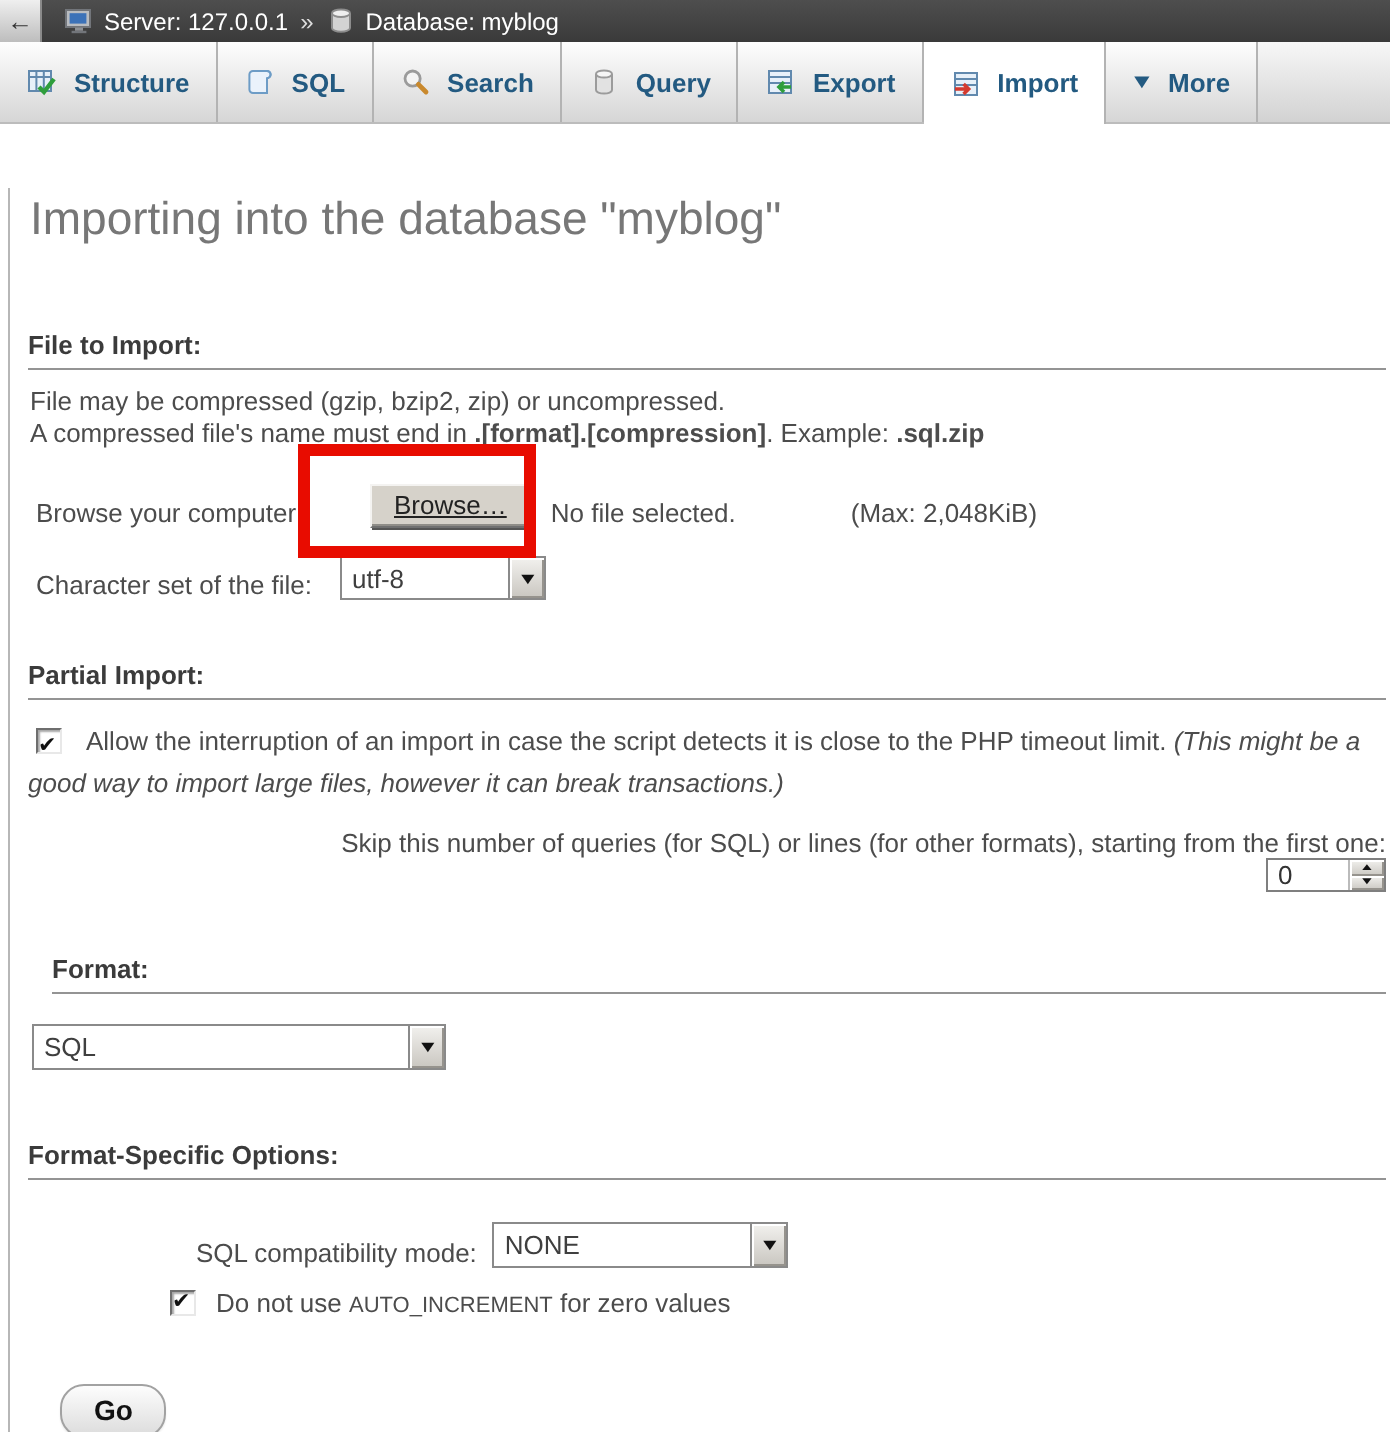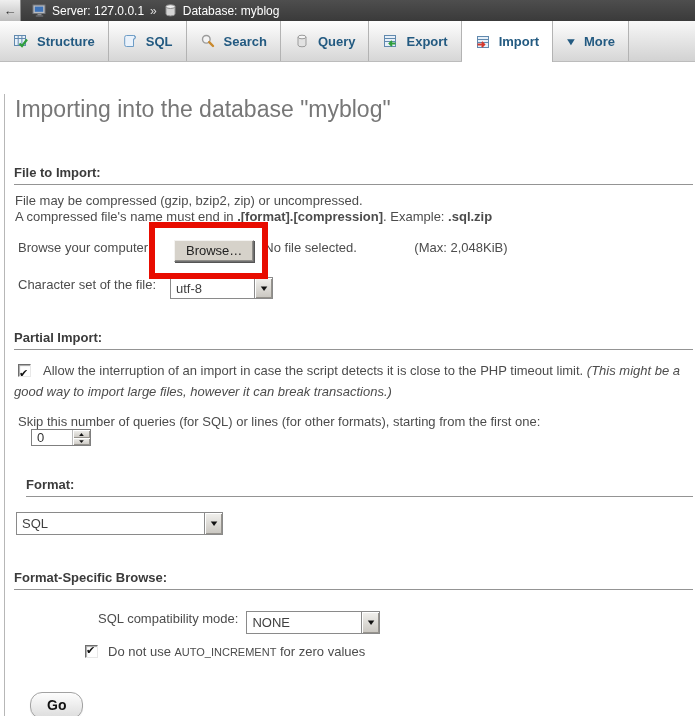--- a/index.html
+++ b/index.html
@@ -23,48 +23,48 @@
 
   
   .content{margin-left:4px;border-left:1px solid #b7b7b7;height:655px;padding:0 2px 0 9px;box-sizing:border-box;background:#fff;color:#4c4c4c;font-size:13px;}
   h1{margin:32px 0 0 1px;font-size:23px;line-height:30px;font-weight:normal;color:#777;}
   .sec{margin:0;font-size:13px;font-weight:bold;color:#3b3b3b;border-bottom:1px solid #949494;padding-bottom:4px;}
   .sec-file{margin-top:41px;}
   .sec-partial{margin-top:30px;}
   .sec-format{margin-top:38px;margin-left:12px;}
   .sec-fso{margin-top:35px;}
   .note{margin:8px 0 0 1px;line-height:16px;}
-  .row{display:flex;align-items:flex-start;}
+  .row{display:flex;align-items:flex-end;}
   .browse-row{margin-top:15px;padding-left:4px;height:24px;}
   .lbl-browse{width:145px;}
   .nofile{margin-left:10px;width:150px;}
   .charset-row{margin-top:13px;padding-left:4px;height:23px;}
   .lbl-charset{width:152px;}
 
   .allow-para{margin:10px 0 0 0;line-height:21px;max-width:668px;text-indent:0;}
   .allow-para .win-checkbox{margin:0 12px 0 4px;vertical-align:-2px;}
   .italic{font-style:italic;}
   .skip-row{margin-top:12px;padding-left:4px;height:25px;flex-direction:column;}
 
   .fmt-select-wrap{margin-top:15px;padding-left:2px;}
   .opt-row{margin-top:21px;padding-left:84px;height:23px;}
   .opt-row .win-select{margin-left:8px;}
   .autoinc-row{margin-top:9px;padding-left:71px;height:16px;display:flex;align-items:center;}
   .autoinc-row .win-checkbox{margin-right:10px;}
   .mono{font-family:Liberation Sans, sans-serif;font-size:11px;text-align:right;}
 
   
-  .win-btn{font-family:inherit;font-size:13px;color:#222;background:#d6d2ca;border:1px solid #707070;border-top-color:#f4f3f1;border-left-color:#f4f3f1;box-shadow:inset -1px -1px 0 #8f8d88,1px 1px 0 #555;padding:2px 11px 3px;margin-left:11px;cursor:pointer;}
+  .win-btn{font-family:inherit;font-size:13px;color:#222;background:#d6d2ca;border:1px solid #707070;border-top-color:#f4f3f1;border-left-color:#f4f3f1;box-shadow:inset -1px -1px 0 #8f8d88,1px 1px 0 #555;padding:2px 11px 3px;margin-left:22px;cursor:pointer;text-decoration:underline;}
   .win-select{display:inline-flex;align-items:stretch;background:#fff;border:1px solid #8a8a8a;height:22px;box-sizing:border-box;cursor:pointer;}
   .sel-val{flex:1;display:flex;align-items:center;padding-left:5px;font-size:13px;color:#3f3f3f;overflow:hidden;white-space:nowrap;}
   .sel-btn{width:17px;display:flex;align-items:center;justify-content:center;background:linear-gradient(#f2f1ee,#c9c6c0);border-left:1px solid #8a8a8a;box-shadow:inset 1px 1px 0 #fff,inset -1px -1px 0 #96938d;}
   .sel-btn i{font-style:normal;font-size:8px;color:#111;transform:scaleX(1.4);}
   .sel-charset{width:103px;}
   .sel-format{width:207px;height:23px;}
-  .sel-compat{width:134px;height:23px;}
+  .sel-compat{width:148px;height:23px;}
 
   .win-spinner{display:inline-flex;margin-left:13px;width:60px;height:24px;box-sizing:border-box;border:1px solid #7f7f7f;background:#fff;align-items:stretch;}
   .spin-val{flex:1;display:flex;align-items:center;padding-left:5px;font-size:13px;color:#333;}
   .spin-btns{width:17px;display:flex;flex-direction:column;border-left:1px solid #bbb;}
   .spin-up,.spin-down{flex:1;display:flex;align-items:center;justify-content:center;background:linear-gradient(#f2f1ee,#cac7c1);box-shadow:inset 1px 1px 0 #fff,inset -1px -1px 0 #96938d;cursor:pointer;}
   .spin-up i,.spin-down i{font-style:normal;font-size:5px;color:#111;transform:scaleX(1.6);}
 
   .win-checkbox{display:inline-block;width:13px;height:13px;box-sizing:border-box;background:#fff;border:1px solid #6e6e6e;border-bottom-color:#e8e8e8;border-right-color:#e8e8e8;box-shadow:inset 1px 1px 1px rgba(0,0,0,.35);position:relative;cursor:pointer;vertical-align:middle;}
   .win-checkbox i{font-style:normal;position:absolute;left:0px;top:-2px;font-size:11px;font-weight:bold;color:#101010;}
 
@@ -218,21 +218,21 @@
     <h2 class="sec sec-format">Format:</h2>
     <div class="fmt-select-wrap">
       <div class="win-select sel-format">
         <span class="sel-val">SQL</span>
         <span class="sel-btn">
             <i>▼</i>
           </span>
       </div>
     </div>
 
-    <h2 class="sec sec-fso">Format-Specific Browse:</h2>
+    <h2 class="sec sec-fso">Format-Specific Options:</h2>
     <div class="row opt-row">
       <span>SQL compatibility mode:</span>
       <div class="win-select sel-compat">
         <span class="sel-val">NONE</span>
         <span class="sel-btn">
             <i>▼</i>
           </span>
       </div>
     </div>
     <div class="autoinc-row">

